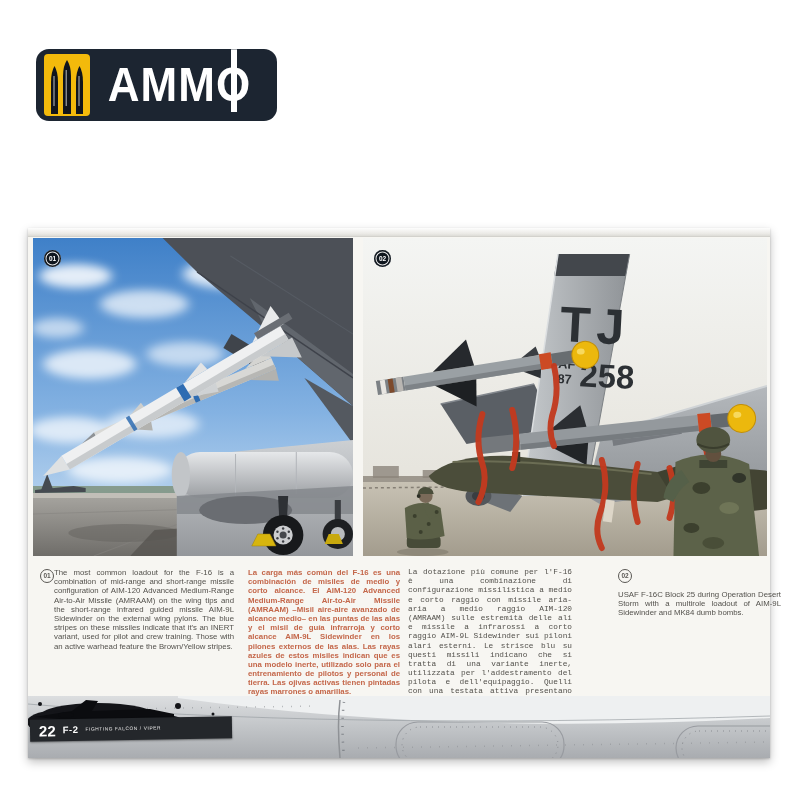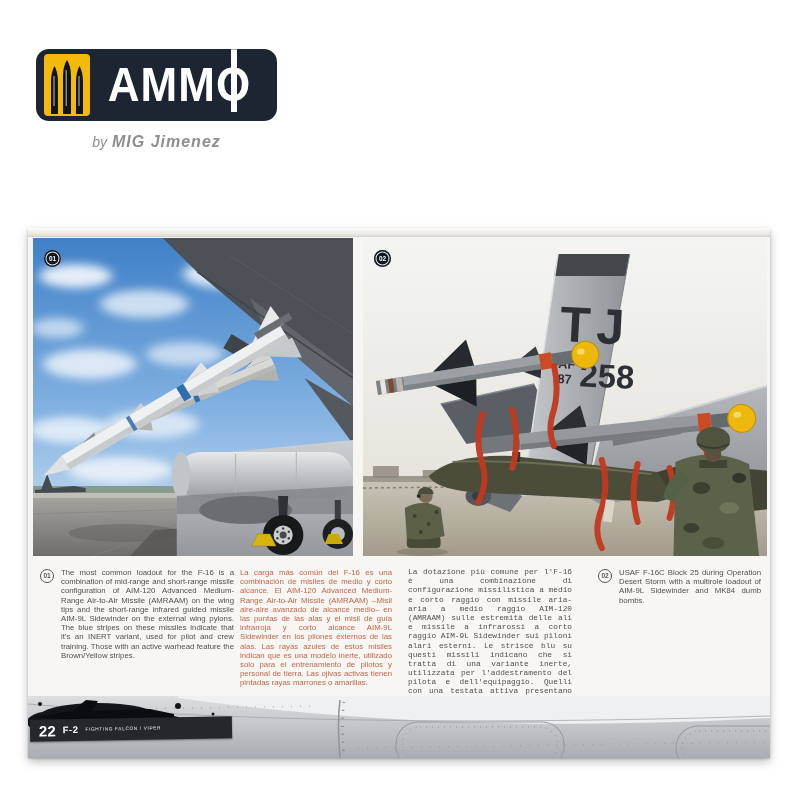--- a/index.html
+++ b/index.html
@@ -40,24 +40,24 @@
               justify-content:center;}
 
   
   .captions{position:absolute;top:337px;left:0;width:742px;height:135px;
             font-size:7.8px;line-height:1.18;color:#53514c;text-align:justify;}
   .captions p{margin:0;}
   .badge-light{flex:none;width:14px;height:14px;border-radius:50%;border:1.5px solid #5a5854;
                color:#5a5854;font-size:6.5px;font-weight:bold;display:flex;align-items:center;
                justify-content:center;box-sizing:border-box;background:transparent;margin-top:1px;}
   .cap{position:absolute;top:3px;}
-  .cap-1{left:12px;width:194px;display:flex;gap:7px;}
-  .cap-es{left:212px;width:152px;color:#c4674a;}
+  .cap-1{left:12px;width:194px;display:flex;}
+  .cap-es{left:220px;width:152px;color:#c4674a;font-weight:bold;}
   .cap-it{left:380px;width:164px;font-family:Liberation Mono, monospace;}
-  .cap-4{left:570px;width:163px;display:flex;gap:7px;}
+  .cap-4{left:590px;width:163px;display:flex;gap:7px;flex-direction:column;}
   .cap-4 .stack p{margin:0 0 8px;}
   .cap-4 .es{color:#c4674a;}
 
   
   .footer-strip{position:absolute;left:0;bottom:0;width:742px;height:62px;overflow:hidden;}
   .footer-strip svg{display:block;width:742px;height:62px;}
   .page-band{position:absolute;left:2px;top:22px;width:202px;height:22px;background:#24272b;
              transform:rotate(-1deg);display:flex;align-items:center;gap:7px;padding:0 9px;
              box-sizing:border-box;color:#ffffff;box-shadow:0 1px 2px rgba(0,0,0,.4);}
   .band-num{font-size:15px;font-weight:bold;line-height:1;}
@@ -79,23 +79,20 @@
             <path d="M28,54 L28,22 Q28,12 31.5,6 Q35,12 35,22 L35,54 Z"></path>
           </g>
           <g stroke="#e8e8e8" stroke-width="1" opacity=".8">
             <line x1="6" y1="16" x2="6" y2="46"></line>
             <line x1="18.2" y1="10" x2="18.2" y2="46"></line>
             <line x1="31" y1="16" x2="31" y2="46"></line>
           </g>
         </svg>
       </div>
       <div class="wordmark"><span>AMM</span><span class="o-phi"><span>O</span><i></i></span></div>
-    </div>
-    <div class="byline">
-      <span class="by">by</span><span class="name">MIG Jimenez</span>
     </div>
   </div>
 
   <div class="book-page">
     <div class="page-edge"></div>
 
     <div class="photos">
 
       <figure class="photo photo-1" style="margin:0">
         <svg viewBox="0 0 316 318" preserveAspectRatio="none">

